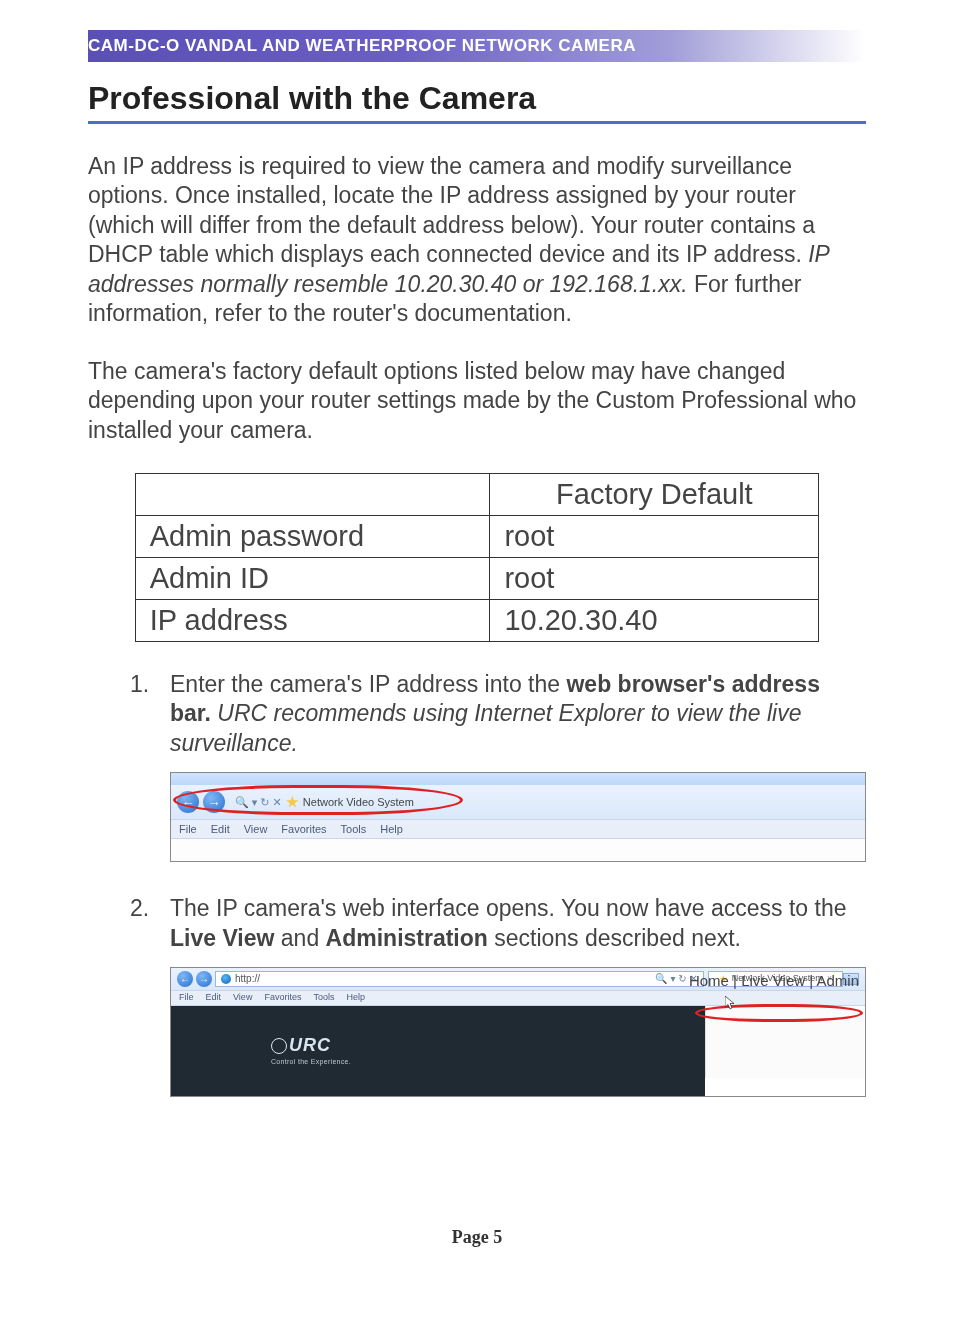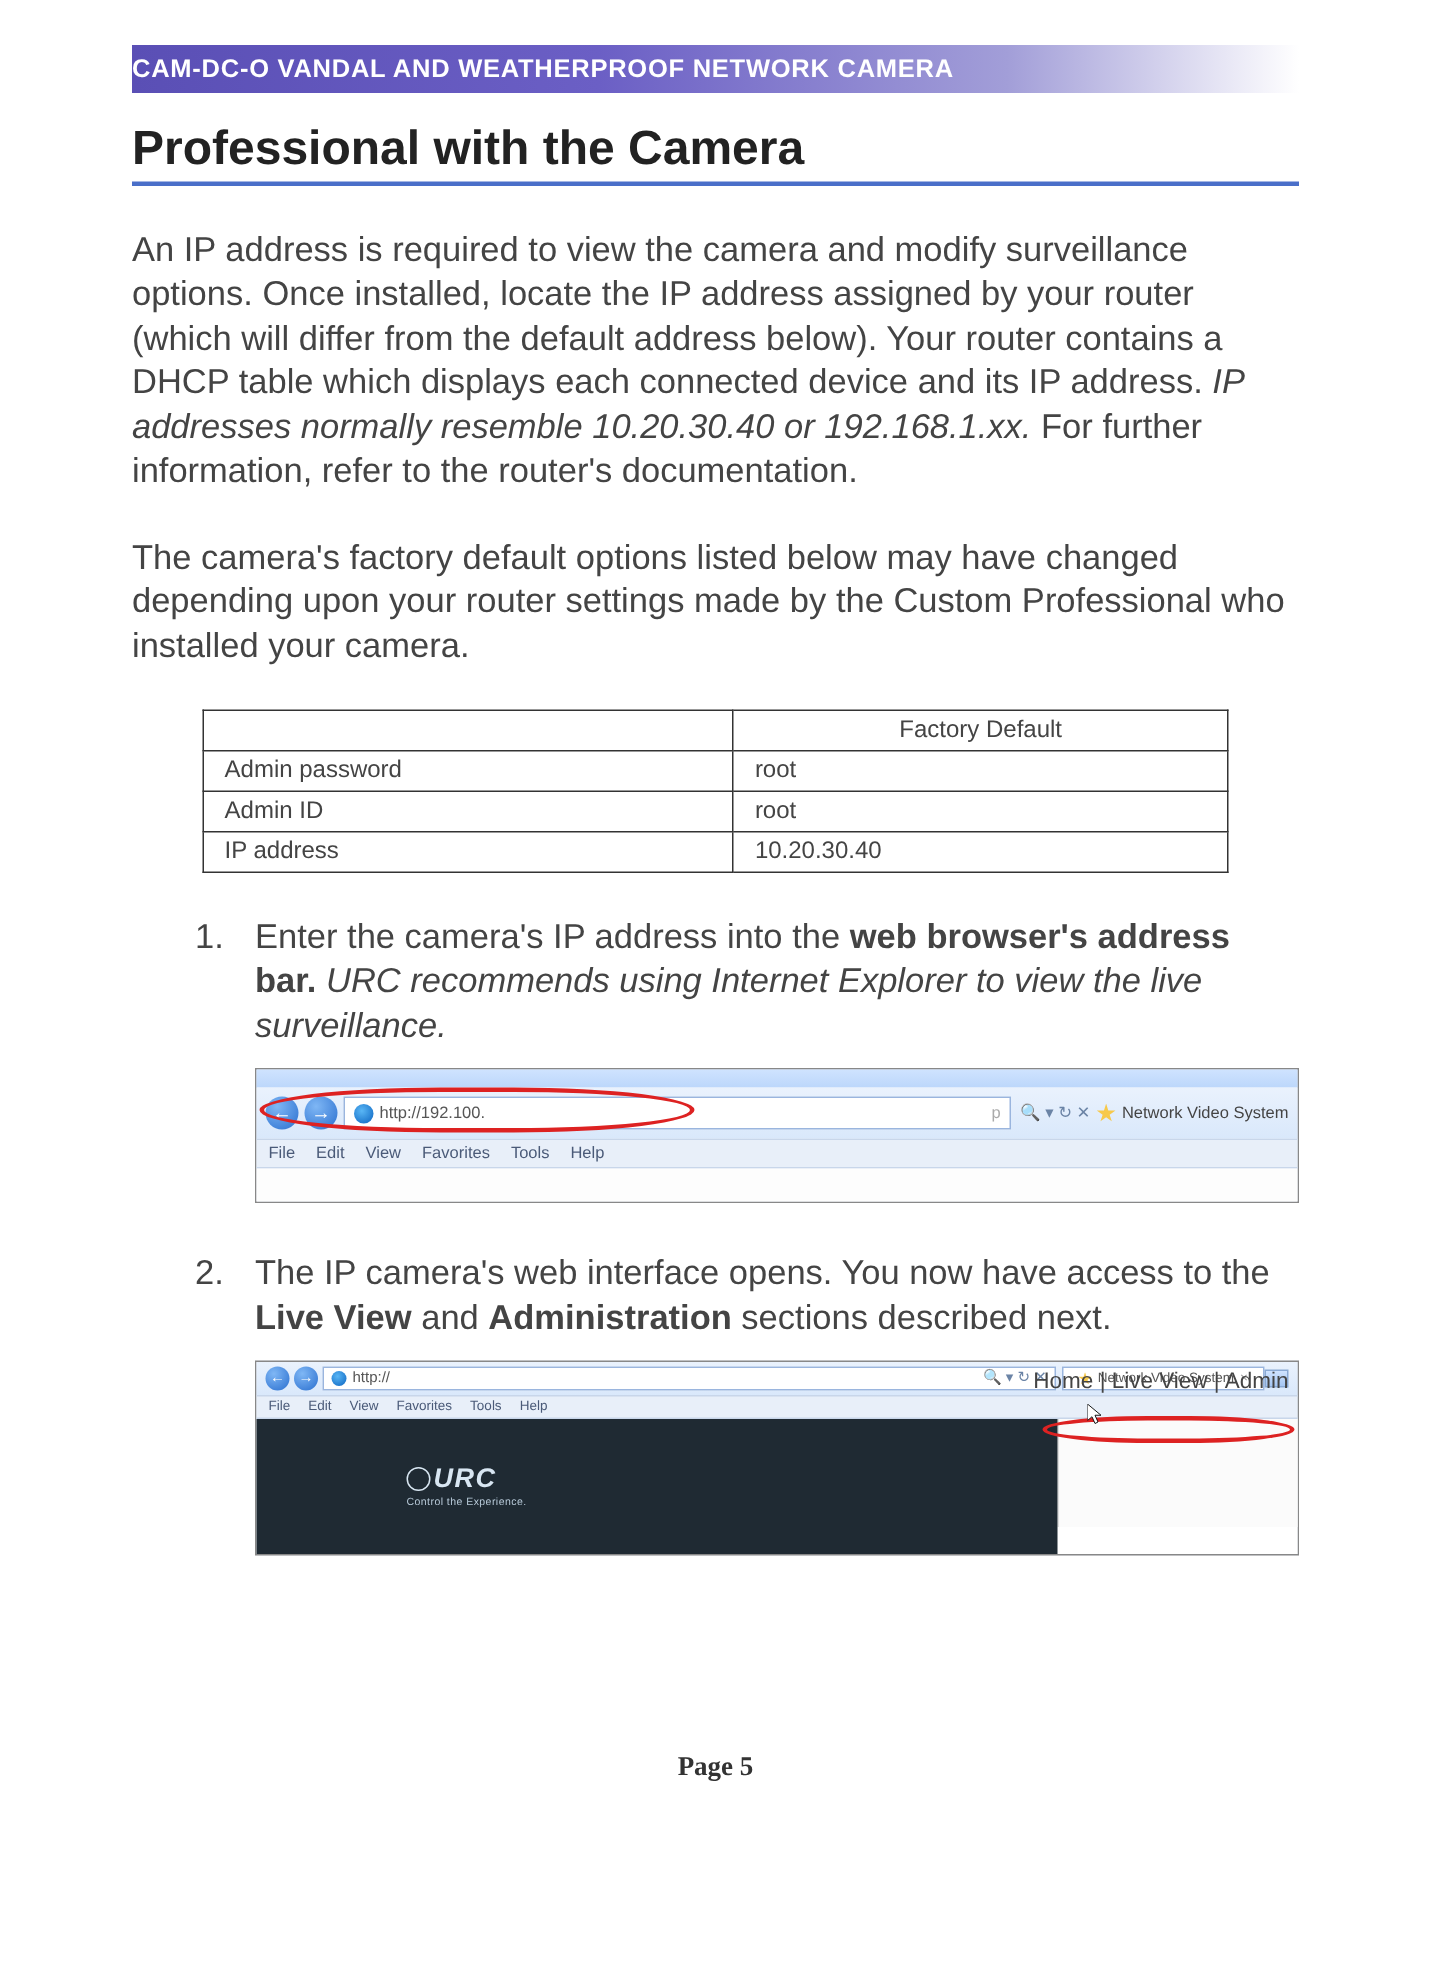--- a/index.html
+++ b/index.html
@@ -38,21 +38,21 @@
   }
   .body-para em { font-style: italic; }
   .defaults-table {
     border-collapse: collapse;
     width: 88%;
     margin: 0 auto 28px auto;
   }
   .defaults-table th, .defaults-table td {
     border: 1.5px solid #333;
     padding: 4px 14px;
-    font-size: 16px;
+    font-size: 29px;
     text-align: left;
     color: #444;
     font-weight: normal;
   }
   .defaults-table th {
     text-align: center;
   }
   .steps {
     list-style: none;
     padding-left: 42px;
@@ -285,26 +285,20 @@
 <ol class="steps">
   <li>
     <span>Enter the camera's IP address into the </span><strong>web browser's address bar.</strong><em> URC recommends using Internet Explorer to view the live surveillance.</em>
 
     
     <div class="ie-shot">
       <div class="ie-title"></div>
       <div class="ie-addr-row">
         <div class="nav-btn">←</div>
         <div class="nav-btn">→</div>
-        <div class="addr-field">
-          <span class="ie-icon"></span>
-          <span>http://192.100.</span>
-          <span style="flex:1"></span>
-          <span style="color:#aaa;">p</span>
-        </div>
         <div class="addr-right">
           <span class="sym">🔍 ▾ ↻ ✕</span>
           <span class="fav-icon"></span>
           <span class="tab-title">Network Video System</span>
         </div>
         <div class="red-oval" style="left:2px; top:0px; width:290px; height:30px;"></div>
       </div>
       <div class="ie-menu">
         <span>File</span>
         <span>Edit</span>

